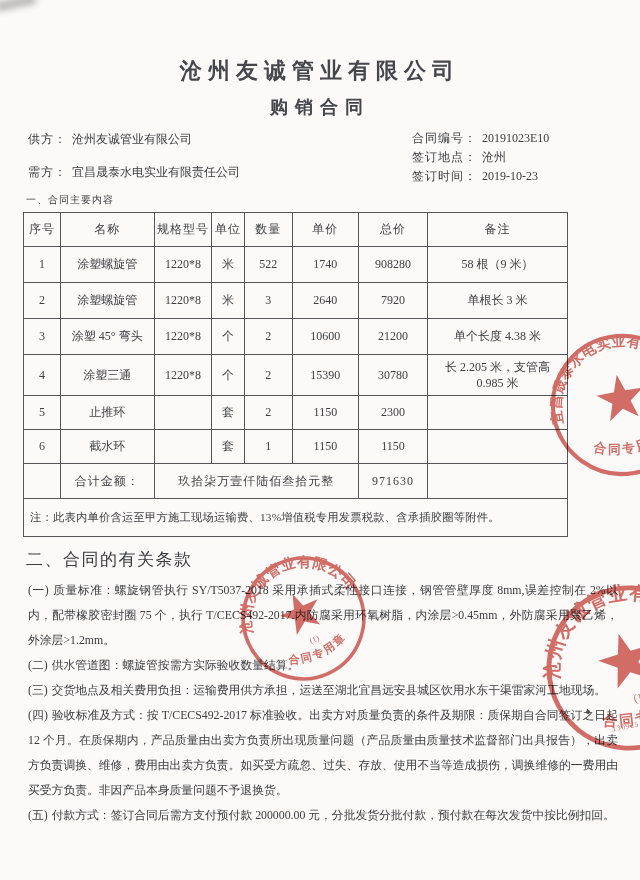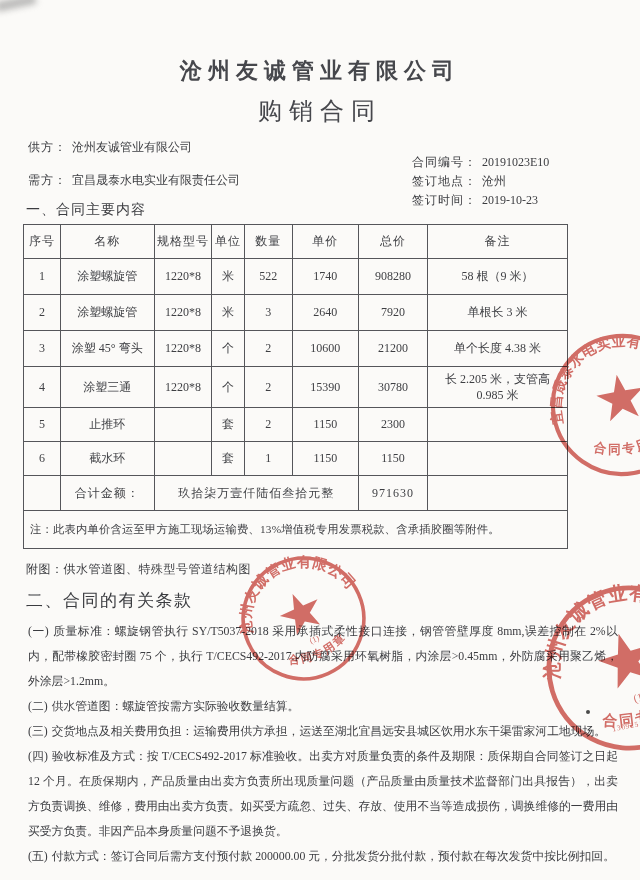--- a/index.html
+++ b/index.html
@@ -9,32 +9,32 @@
     overflow:hidden;
     font-family:"Liberation Serif","DejaVu Serif",serif;
     color:#3b3c40;
   }
   .smudge{position:absolute;left:-4px;top:-2px;width:40px;height:10px;
     background:rgba(110,110,110,.45);filter:blur(3px);transform:rotate(-12deg);}
   .ink-dot{position:absolute;left:586px;top:710px;width:4px;height:4px;border-radius:50%;background:#4a4a4a;}
 
   .title{margin:0;padding-top:56px;text-align:center;font-size:22px;font-weight:600;
     letter-spacing:6px;color:#46474c;}
-  .subtitle{margin:9px 0 0 0;text-align:center;font-size:24px;font-weight:400;
+  .subtitle{margin:9px 0 0 0;text-align:center;font-size:18px;font-weight:700;
     letter-spacing:7px;color:#46474c;}
 
   .meta{position:relative;height:62px;margin-top:10px;font-size:12px;}
   .meta .line{position:absolute;left:28px;white-space:nowrap;}
   .supplier-line{top:2px;}
   .buyer-line{top:35px;}
-  .meta-right{position:absolute;left:412px;top:16px;line-height:19px;white-space:nowrap;}
+  .meta-right{position:absolute;left:412px;top:0;line-height:19px;white-space:nowrap;}
   .meta .lbl{letter-spacing:1px;}
   .meta .val{margin-left:5px;}
 
-  .sec-heading{margin:2px 0 0 26px;font-size:14px;letter-spacing:1px;}
+  .sec-heading{margin:2px 0 0 26px;font-size:10px;letter-spacing:1px;}
 
   table.items{
     margin:5px 0 0 23px;width:545px;border-collapse:collapse;table-layout:fixed;
     font-size:12px;color:#3e3f43;border-radius:10px;
   }
   table.items td,table.items th{
     border:1px solid #55565a;text-align:center;vertical-align:middle;
     font-weight:normal;padding:1px 2px;overflow:hidden;line-height:1.35;
   }
   table.items thead th{height:31px;letter-spacing:1px;}
@@ -187,21 +187,20 @@
         <td colspan="4">玖拾柒万壹仟陆佰叁拾元整</td>
         <td>971630</td>
         <td></td>
       </tr>
       <tr class="note-row">
         <td colspan="8">注：此表内单价含运至甲方施工现场运输费、13%增值税专用发票税款、含承插胶圈等附件。</td>
       </tr>
     </tbody>
   </table>
 
-  <div class="attachment">附图：供水管道图、特殊型号管道结构图</div>
 
   <div class="sec2-heading">二、合同的有关条款</div>
 
   <div class="clauses">
       <p class="clause"><span class="c-no">(一)</span><span>质量标准：螺旋钢管执行 SY/T5037-2018 采用承插式柔性接口连接，钢管管壁厚度 8mm,误差控制在 2%以内，配带橡胶密封圈 75 个，执行 T/CECS492-2017.内防腐采用环氧树脂，内涂层&gt;0.45mm，外防腐采用聚乙烯，外涂层&gt;1.2mm。</span></p>
       <p class="clause"><span class="c-no">(二)</span><span>供水管道图：螺旋管按需方实际验收数量结算。</span></p>
       <p class="clause"><span class="c-no">(三)</span><span>交货地点及相关费用负担：运输费用供方承担，运送至湖北宜昌远安县城区饮用水东干渠雷家河工地现场。</span></p>
       <p class="clause"><span class="c-no">(四)</span><span>验收标准及方式：按 T/CECS492-2017 标准验收。出卖方对质量负责的条件及期限：质保期自合同签订之日起 12 个月。在质保期内，产品质量由出卖方负责所出现质量问题（产品质量由质量技术监督部门出具报告），出卖方负责调换、维修，费用由出卖方负责。如买受方疏忽、过失、存放、使用不当等造成损伤，调换维修的一费用由买受方负责。非因产品本身质量问题不予退换货。</span></p>
       <p class="clause"><span class="c-no">(五)</span><span>付款方式：签订合同后需方支付预付款 200000.00 元，分批发货分批付款，预付款在每次发货中按比例扣回。</span></p>
       <p class="clause"></p>

